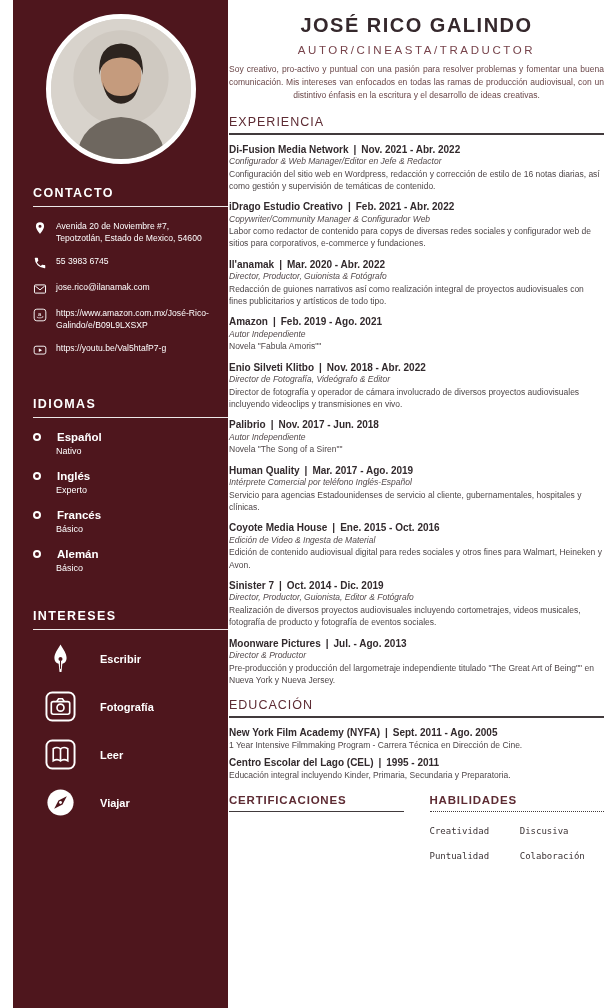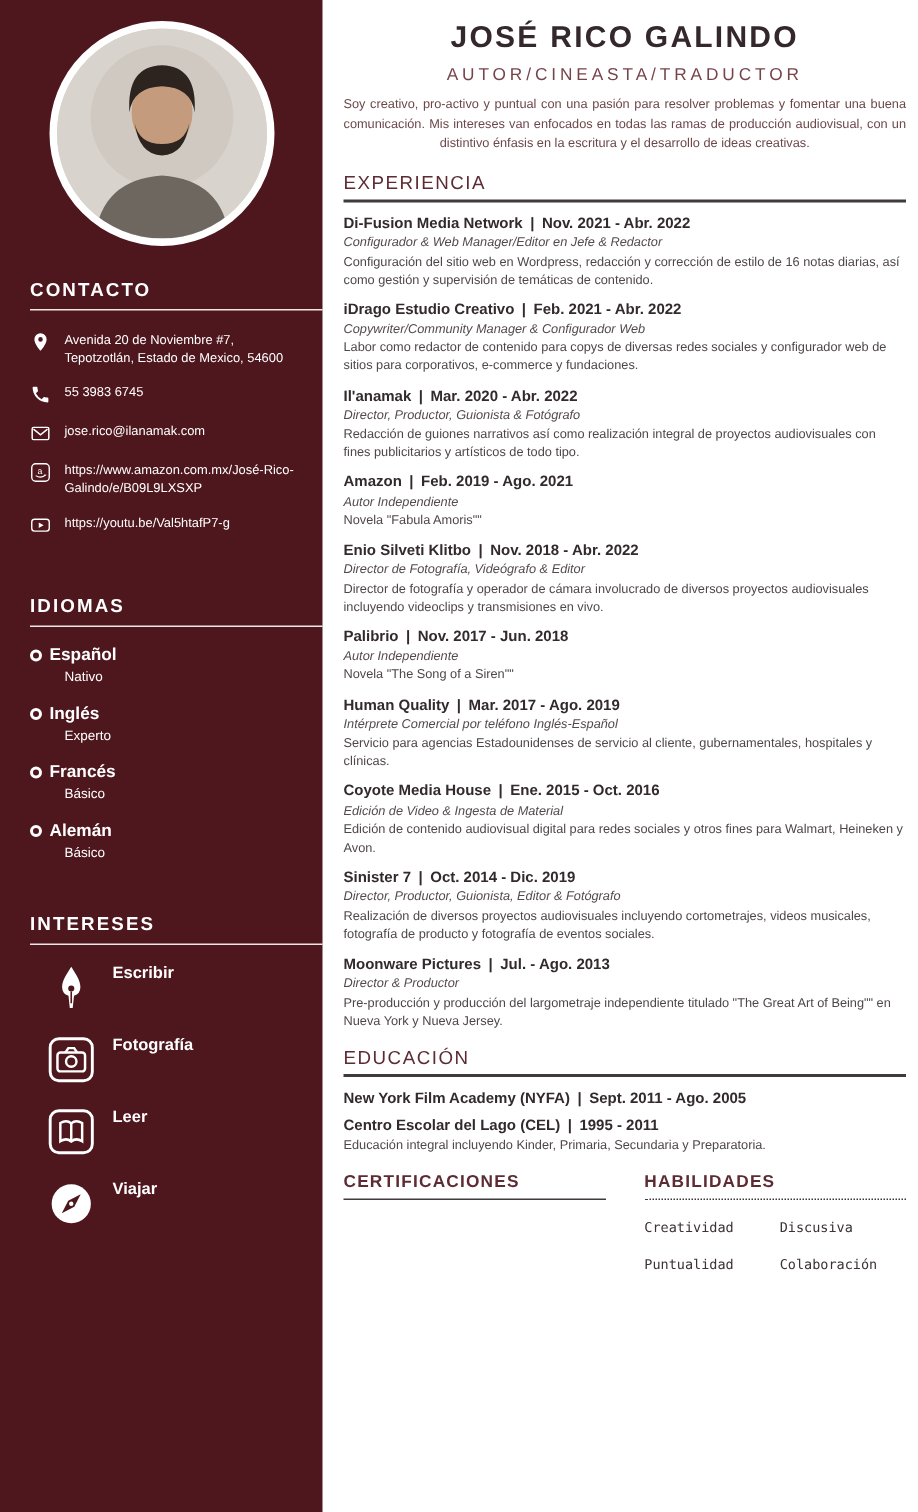--- a/index.html
+++ b/index.html
@@ -1,43 +1,43 @@
 <!DOCTYPE html>
 <html lang="es"><head>
 <meta charset="utf-8">
 <style>
   * { box-sizing: border-box; margin: 0; padding: 0; }
   html, body { background: #ffffff; }
   body { font-family: "Liberation Sans", sans-serif; }
   .page { position: relative; width: 612px; height: 1008px; background: #fff; overflow: hidden; margin: 0 auto; }
 
   
-  .sidebar { position: absolute; left: 0; top: 0; width: 215px; height: 100%; background: #4e161d; color: #fff; }
+  .sidebar { position: absolute; left: 13px; top: 0; width: 215px; height: 100%; background: #4e161d; color: #fff; }
   .photo { width: 150px; height: 150px; border-radius: 50%; border: 5px solid #ffffff; margin: 14px auto 22px; overflow: hidden; background: #d8d3cc; }
   .photo svg { display: block; width: 100%; height: 100%; }
 
   .side-title { font-size: 12.5px; font-weight: bold; letter-spacing: 1.4px; color: #fff;
                 margin: 0 0 13px 20px; padding-bottom: 6px; border-bottom: 1px solid rgba(255,255,255,.9); }
   .side-block { padding: 0 14px 0 20px; }
 
   .c-item { display: flex; gap: 9px; margin-bottom: 11px; font-size: 8.6px; line-height: 1.4; }
   .c-icon { flex: none; width: 14px; height: 14px; margin-top: 1px; }
   .c-icon svg { display: block; width: 100%; height: 100%; }
   .c-text { word-break: break-word; }
   .c-link { word-break: break-all; }
 
   .lang-section { margin-top: 40px; }
   .lang { margin-bottom: 14px; }
-  .lang-head { display: flex; align-items: center; gap: 5px; }
+  .lang-head { display: flex; align-items: center; gap: 16px; }
   .lang-dot { width: 8px; height: 8px; border: 2px solid #fff; border-radius: 50%; flex: none; }
   .lang-name { font-weight: bold; font-size: 11.5px; }
   .lang-level { font-size: 9px; margin: 3px 0 0 23px; }
 
   .int-section { margin-top: 36px; }
-  .int-item { display: flex; gap: 12px; margin-bottom: 17px; padding-left: 12px; }
+  .int-item { display: flex; align-items: center; gap: 24px; margin-bottom: 17px; padding-left: 12px; }
   .int-icon { width: 31px; height: 31px; flex: none; }
   .int-icon svg { display: block; width: 100%; height: 100%; }
   .int-label { font-weight: bold; font-size: 11px; }
 
   
   .main { position: absolute; left: 215px; top: 0; right: 0; bottom: 0; padding: 14px 8px 0 14px; }
   .name { text-align: center; font-size: 20px; font-weight: bold; letter-spacing: 1.5px; color: #35282c; }
   .subtitle { text-align: center; font-size: 11.5px; letter-spacing: 2.6px; color: #77434b; margin-top: 7px; }
   .summary { font-size: 8.5px; line-height: 1.55; color: #6b4749; text-align: justify; text-align-last: center; margin-top: 7px; }
 
@@ -304,20 +304,21 @@
         </div>
       </div>
 
     <h2 class="main-title">EDUCACIÓN</h2>
     <div>
 
         <div class="edu">
           <div class="edu-title">
             <span>New York Film Academy (NYFA)</span><span class="sep">|</span><span>Sept. 2011 - Ago. 2005</span>
           </div>
+          <div class="edu-desc">1 Year Intensive Filmmaking Program - Carrera Técnica en Dirección de Cine.</div>
         </div>
 
         <div class="edu">
           <div class="edu-title">
             <span>Centro Escolar del Lago (CEL)</span><span class="sep">|</span><span>1995 - 2011</span>
           </div>
           <div class="edu-desc">Educación integral incluyendo Kinder, Primaria, Secundaria y Preparatoria.</div>
         </div>
       </div>
 

